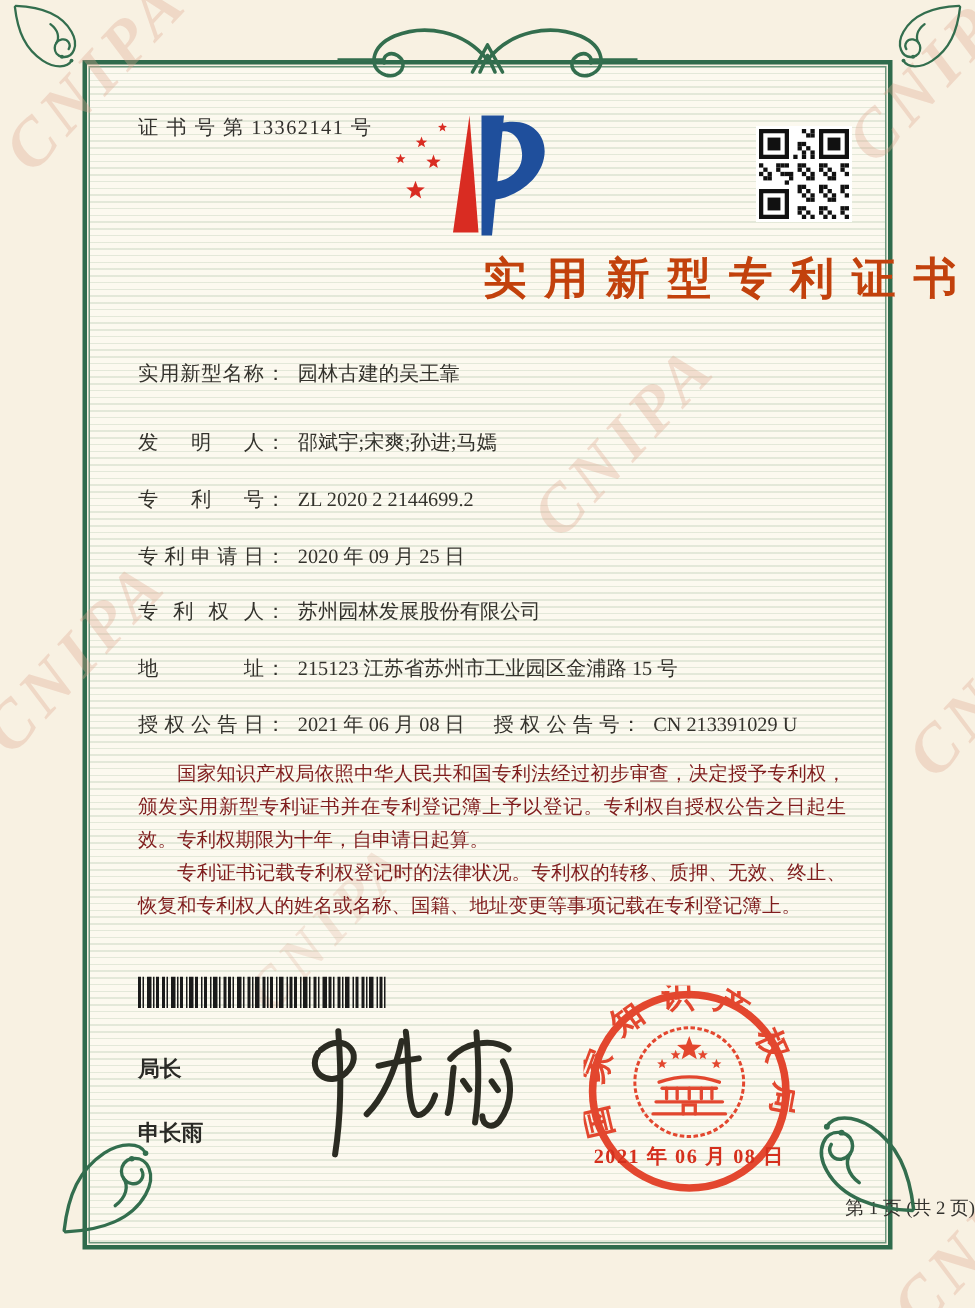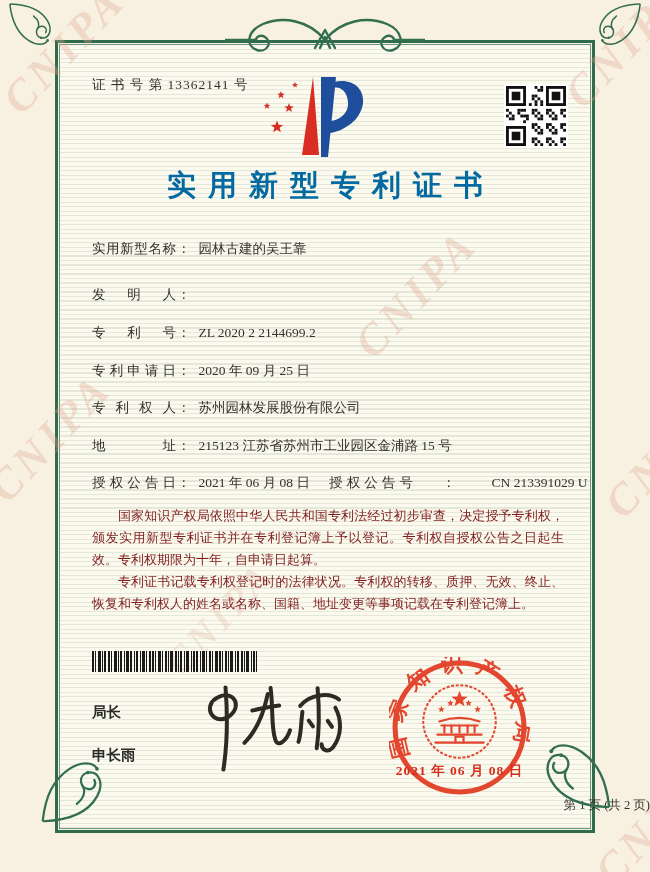--- a/index.html
+++ b/index.html
@@ -15,29 +15,29 @@
          repeating-linear-gradient(0deg, rgba(140,172,138,.22) 0px, rgba(140,172,138,.22) 1px,
            rgba(0,0,0,0) 1px, rgba(0,0,0,0) 4.5px),
          #fcf9ef;}
   
   .wm{position:absolute;z-index:1;font:italic 700 44px "Liberation Serif","DejaVu Serif",serif;
       color:rgba(222,167,144,.34);letter-spacing:5px;transform:rotate(-47deg);
       white-space:nowrap;pointer-events:none;}
   
   .ct{z-index:2;}
   .certno{left:92px;top:76px;font-size:13.5px;letter-spacing:1px;color:#33322e;}
-  .title{left:0;right:0;top:166px;text-align:center;font-size:29px;font-weight:700;
-         letter-spacing:12px;text-indent:12px;color:#0369a1;}
+  .title{left:0;right:0;top:166px;text-align:right;font-size:29px;font-weight:700;
+         letter-spacing:12px;text-indent:12px;color:#c2410c;}
   .qrbox{left:504px;top:84px;width:64px;height:64px;background:#fff;padding:2px;box-sizing:border-box;}
   .fields{left:92px;top:230px;right:62px;font-size:13.5px;color:#33322c;}
   .frow{height:37.6px;display:flex;align-items:center;position:relative;}
   .frow.first{margin-bottom:9px;}
   .flbl{display:inline-block;width:84px;text-align:justify;text-align-last:justify;}
   .fcolon{margin:0 8px 0 1px;}
-  .grant2{position:absolute;left:237px;display:flex;align-items:center;gap:28px;}
+  .grant2{position:absolute;left:237px;display:flex;align-items:center;}
   .paras{left:92px;top:505px;width:472px;font-size:13px;line-height:22px;
          text-align:justify;color:#7f1d1d;}
   .paras p{margin:0;text-indent:2em;}
   .bc{left:92px;top:651px;}
   .sigblock{left:92px;top:703px;font-family:"Liberation Sans","DejaVu Sans",sans-serif;
             font-weight:600;font-size:14.5px;color:#2a2a26;}
   .sigblock div{margin-bottom:24px;}
   .signature{left:183px;top:680px;}
   .sealsvg{left:389px;top:657px;opacity:.93;}
   .sealdate{left:389px;top:762px;width:141px;text-align:center;color:#d5301d;
@@ -219,20 +219,21 @@
 
 <div class="abs ct fields">
   <div class="frow first">
     <span class="flbl">实用新型名称</span>
       <span class="fcolon">：</span>
       <span class="fval">园林古建的吴王靠</span>
   </div>
   <div class="frow">
     <span class="flbl">发明人</span>
       <span class="fcolon">：</span>
+      <span class="fval">邵斌宇;宋爽;孙进;马嫣</span>
   </div>
   <div class="frow">
     <span class="flbl">专利号</span>
       <span class="fcolon">：</span>
       <span class="fval">ZL 2020 2 2144699.2</span>
   </div>
   <div class="frow">
     <span class="flbl">专利申请日</span>
       <span class="fcolon">：</span>
       <span class="fval">2020 年 09 月 25 日</span>

